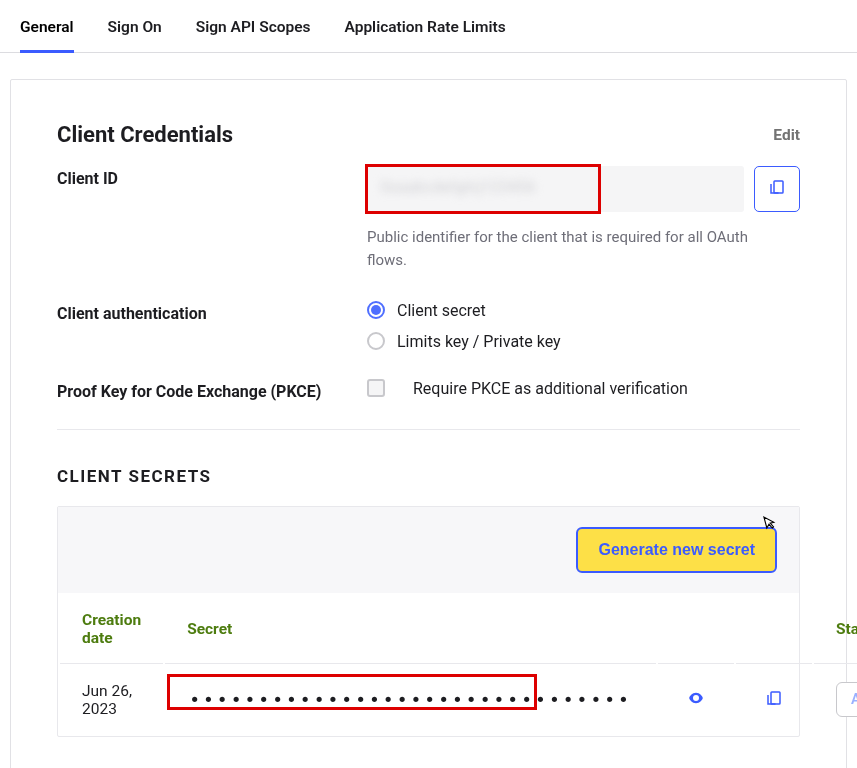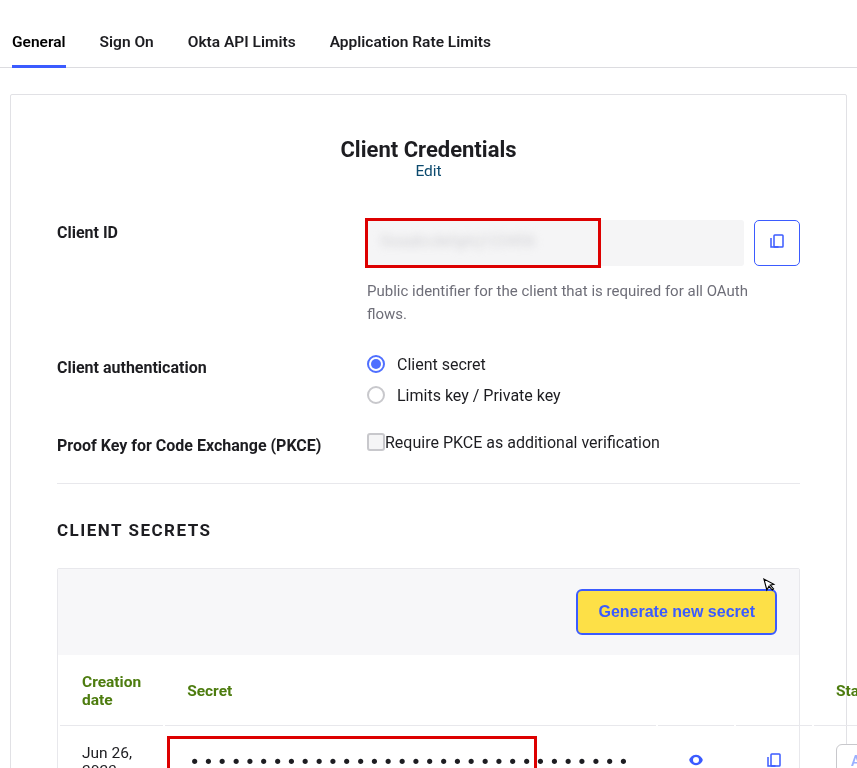--- a/index.html
+++ b/index.html
@@ -7,23 +7,22 @@
       font-family: -apple-system, BlinkMacSystemFont, "Segoe UI", Roboto, Helvetica, Arial, sans-serif;
       background: #fff;
       color: #1d1d21;
       width: 857px;
       font-size: 15px;
     }
     
     .tabs {
       display: flex;
       gap: 34px;
-      padding: 18px 20px 0 12px;
+      padding: 18px 20px 0 20px;
       border-bottom: 1px solid #dcdce0;
-      margin-top: 15px;
     }
     .tab {
       padding-bottom: 14px;
       font-weight: 600;
       font-size: 15.5px;
       color: #1d1d21;
       cursor: pointer;
       border-bottom: 3px solid transparent;
       margin-bottom: -1px;
     }
@@ -35,31 +34,30 @@
     .card {
       margin: 26px 10px 20px 10px;
       border: 1px solid #e1e1e5;
       border-radius: 2px;
       padding: 42px 46px 34px 46px;
     }
     .card-header {
       display: flex;
       justify-content: space-between;
       align-items: center;
-      margin-bottom: 40px;
-      flex-direction: column;
+      margin-bottom: 19px;
     }
     .card-title {
       font-size: 22px;
       font-weight: 700;
       color: #1d1d21;
     }
     .edit-link {
-      color: #0c4a6e;
-      font-weight: 400;
+      color: #737373;
+      font-weight: 700;
       font-size: 15.5px;
       cursor: pointer;
     }
     
     .row {
       display: flex;
       align-items: flex-start;
       margin-bottom: 28px;
     }
     .row .label {
@@ -136,21 +134,21 @@
     }
     .radio.checked { border-color: #4f6fff; }
     .radio.checked::after {
       content: ""; width: 10px; height: 10px; border-radius: 50%;
       background: #4f6fff;
     }
     
     .checkbox-item {
       display: flex;
       align-items: center;
-      gap: 0;
+      gap: 28px;
       font-size: 16px;
       color: #1d1d21;
     }
     .checkbox {
       width: 18px; height: 18px; border-radius: 3px;
       border: 2px solid #c8c8cc;
       background: #f5f5f6;
       flex-shrink: 0;
     }
     
@@ -159,21 +157,21 @@
       background: #e8e8ec;
       margin: 8px 0 36px 0;
     }
     
     .section-title {
       font-size: 17px;
       font-weight: 700;
       letter-spacing: 1.5px;
       text-transform: uppercase;
       color: #1d1d21;
-      margin-bottom: 28px;
+      margin-bottom: 20px;
     }
     .secrets-box {
       border: 1px solid #e8e8ec;
       border-radius: 2px;
       position: relative;
     }
     .secrets-header {
       background: #f7f7f9;
       padding: 20px 22px;
       display: flex;
@@ -250,21 +248,21 @@
     }
     
     svg { width: 18px; height: 18px; }
   </style>
 </head>
 <body>
 
 <div class="tabs">
   <div class="tab active">General</div>
   <div class="tab">Sign On</div>
-  <div class="tab">Okta API Limits</div>
+  <div class="tab">Sign API Scopes</div>
   <div class="tab">Application Rate Limits</div>
 </div>
 
 <div class="card">
   <div class="card-header">
     <div class="card-title">Client Credentials</div>
     <div class="edit-link">Edit</div>
   </div>
 
   <div class="row">

